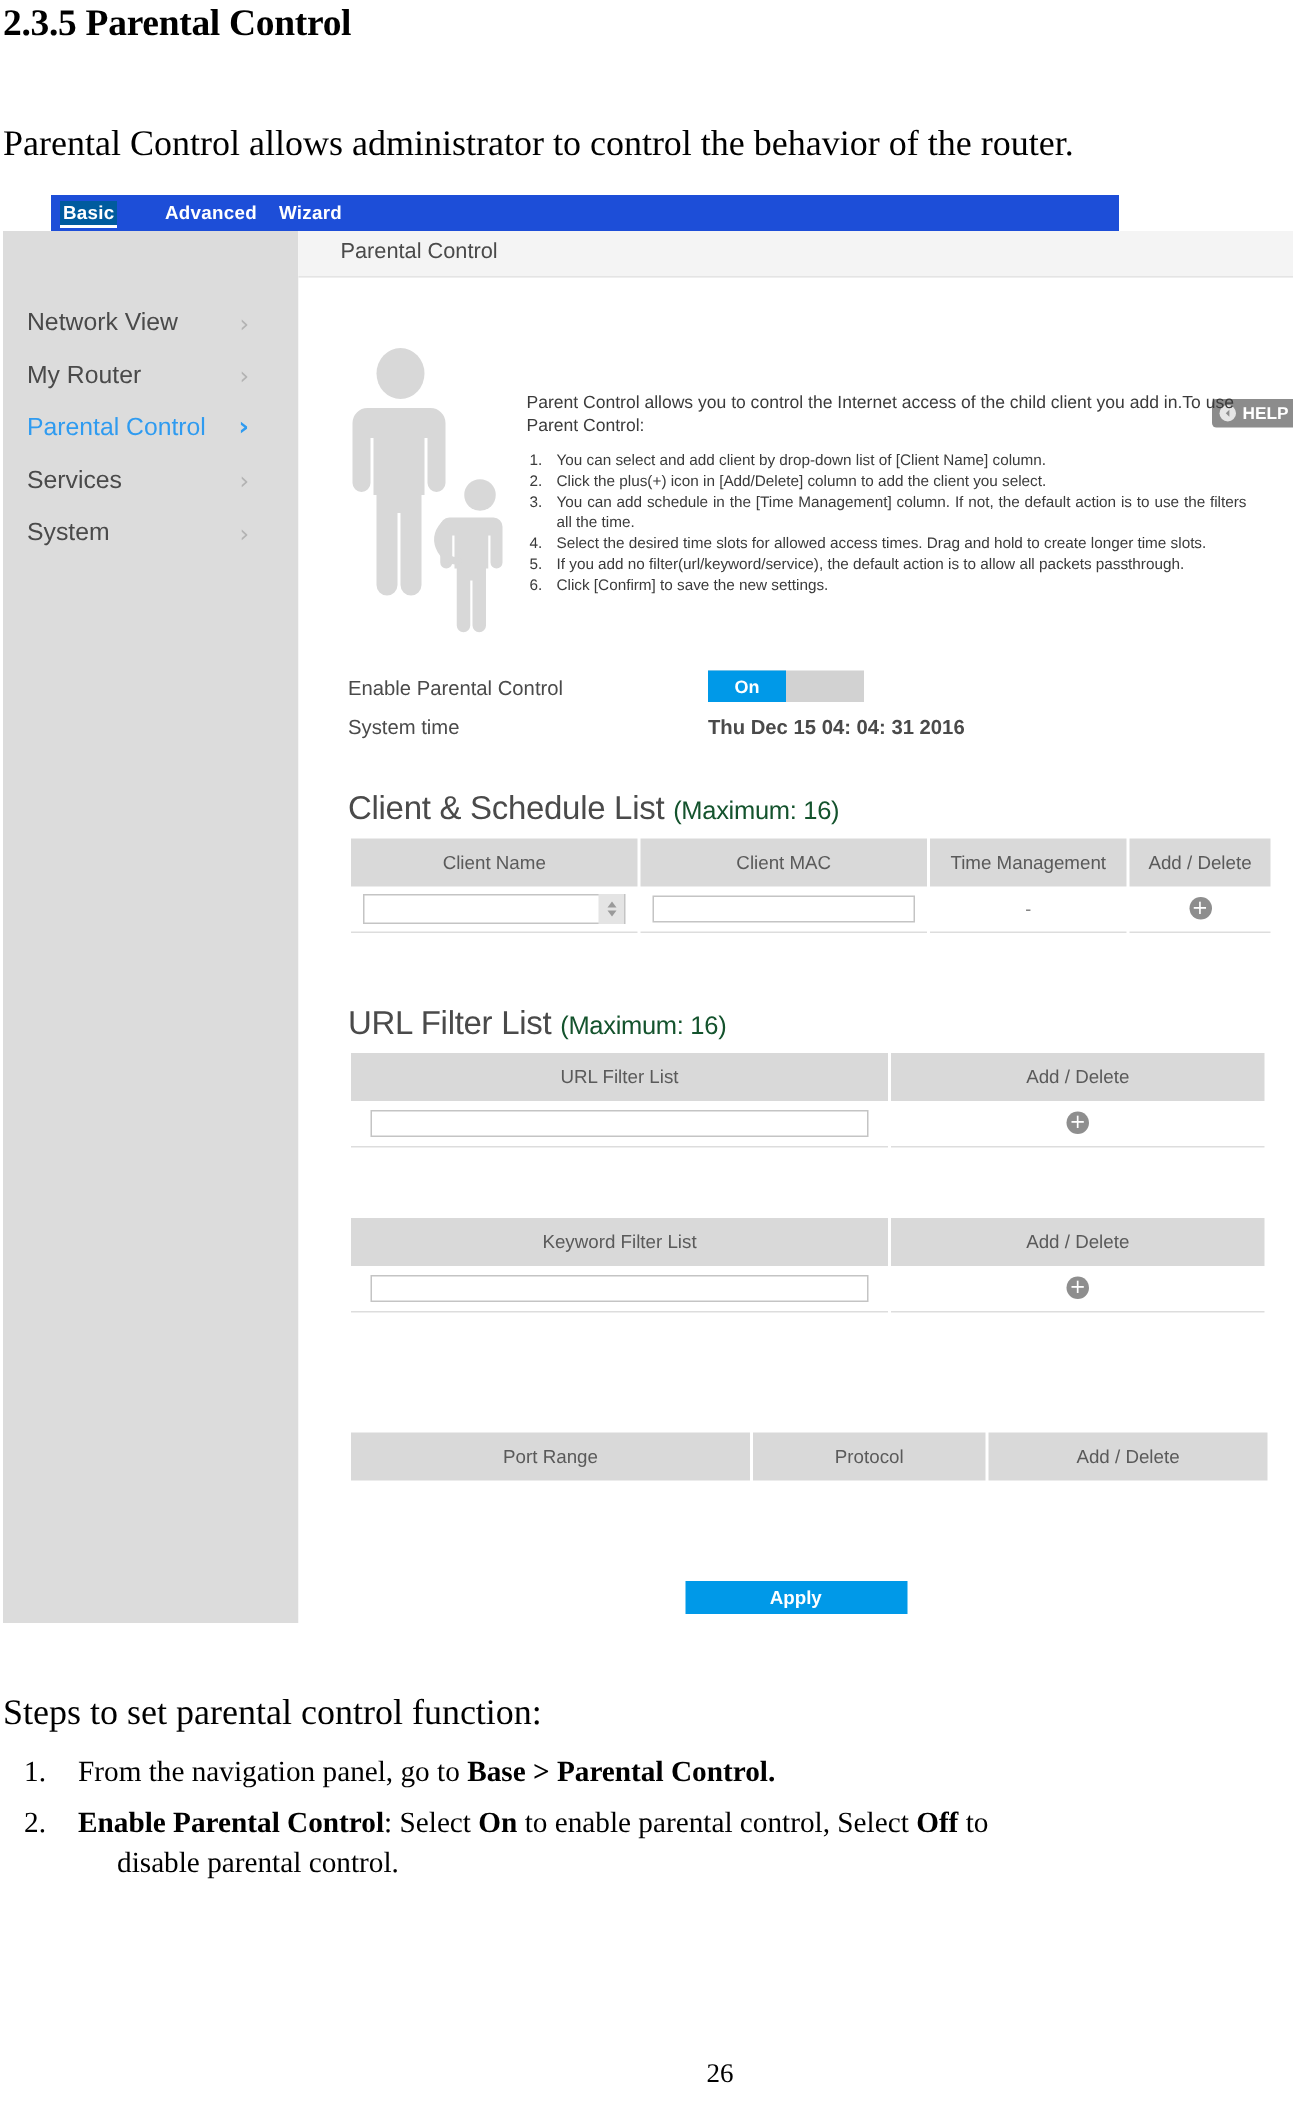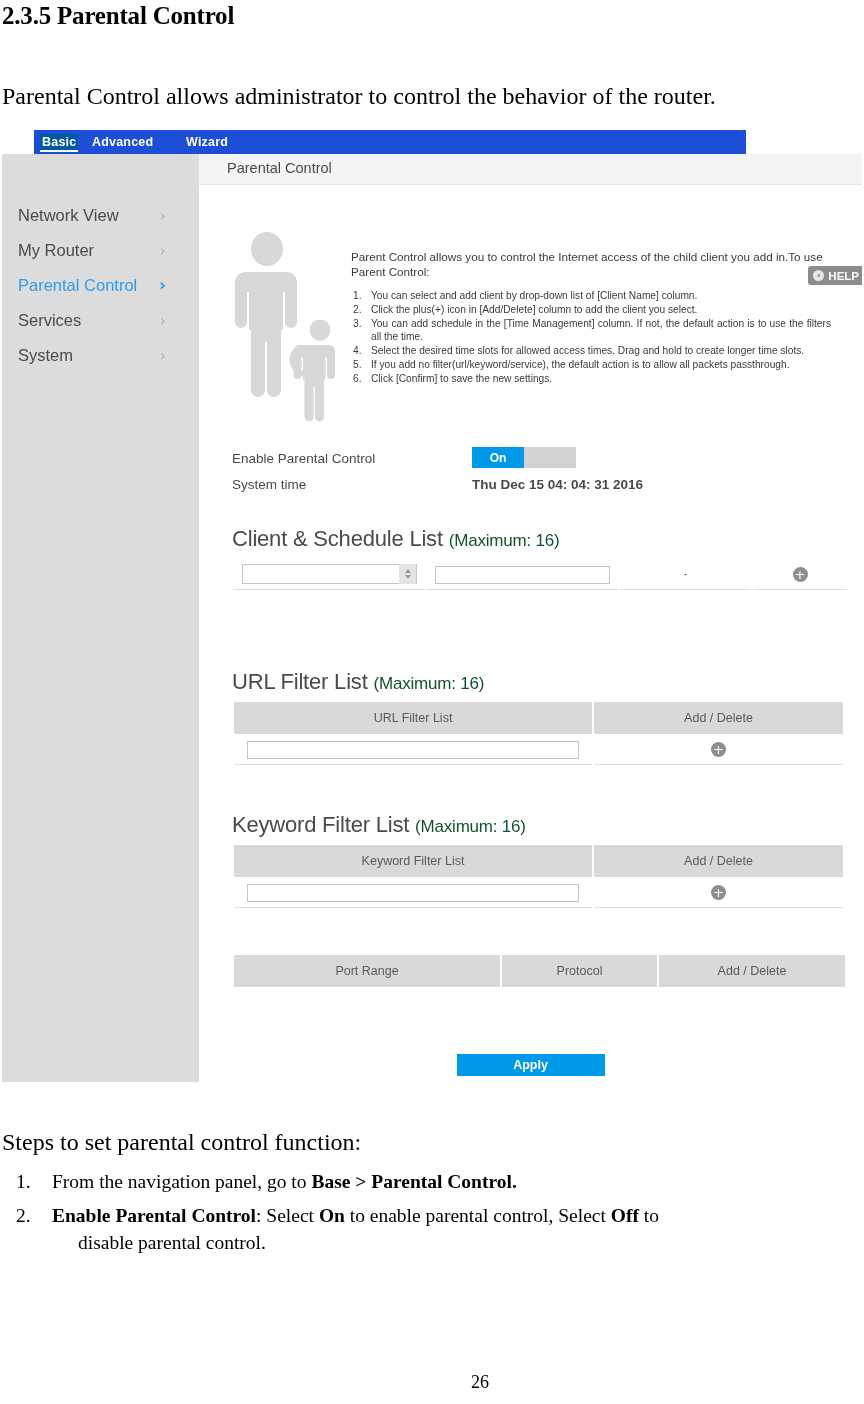--- a/index.html
+++ b/index.html
@@ -104,21 +104,21 @@
     color: #ffffff;
     letter-spacing: 0.2px;
     line-height: 16px;
   }
   .topbar .tab.active {
     background: #005b9e;
     border-bottom: 2px solid #ffffff;
     padding: 0 2px;
   }
   #tab-basic { left: 6px; }
-  #tab-advanced { left: 58px; }
+  #tab-advanced { left: 76px; }
   #tab-wizard { left: 152px; }
 
   
   .sidebar {
     position: absolute;
     left: 0; top: 24px;
     width: 197px;
     height: 928px;
     background: #dcdcdc;
   }
@@ -218,21 +218,21 @@
   .intro-block {
     position: absolute;
     left: 152px;
     top: 96px;
     width: 480px;
     color: #3b3b3b;
   }
   .intro-block .lead {
     font-size: 11.7px;
     line-height: 14.5px;
-    margin: 0 0 11px 0;
+    margin: 12px 0 11px 0;
     font-weight: normal;
   }
   .intro-list {
     margin: 0;
     padding: 0;
     list-style: none;
     font-size: 10.2px;
     line-height: 12.6px;
   }
   .intro-list li {
@@ -520,20 +520,26 @@
         <span class="max">(Maximum: 16)</span>
       </div>
       <table class="tbl">
         <colgroup>
             <col style="width:191px">
             <col style="width:191px">
             <col style="width:131px">
             <col style="width:94px">
           </colgroup>
         <tbody>
+            <tr>
+          <th>Client Name</th>
+          <th>Client MAC</th>
+          <th>Time Management</th>
+          <th>Add / Delete</th>
+        </tr>
         <tr>
           <td>
             <span class="selwrap">
               <span class="selval"></span>
               <span class="stepper">
                     <span class="ch up"></span>
                     <span class="ch dn"></span>
                   </span>
             </span>
           </td>
@@ -570,24 +576,20 @@
           </td>
           <td>
             <span class="plusbtn">+</span>
           </td>
         </tr>
       </tbody>
         </table>
     </div>
 
     <div class="section" id="sec-keyword">
-      <div class="sec-title">
-        <span>Keyword Filter List</span>
-        <span class="max">(Maximum: 16)</span>
-      </div>
       <table class="tbl">
         <colgroup>
             <col style="width:358px">
             <col style="width:249px">
           </colgroup>
         <tbody>
             <tr>
           <th>Keyword Filter List</th>
           <th>Add / Delete</th>
         </tr>

